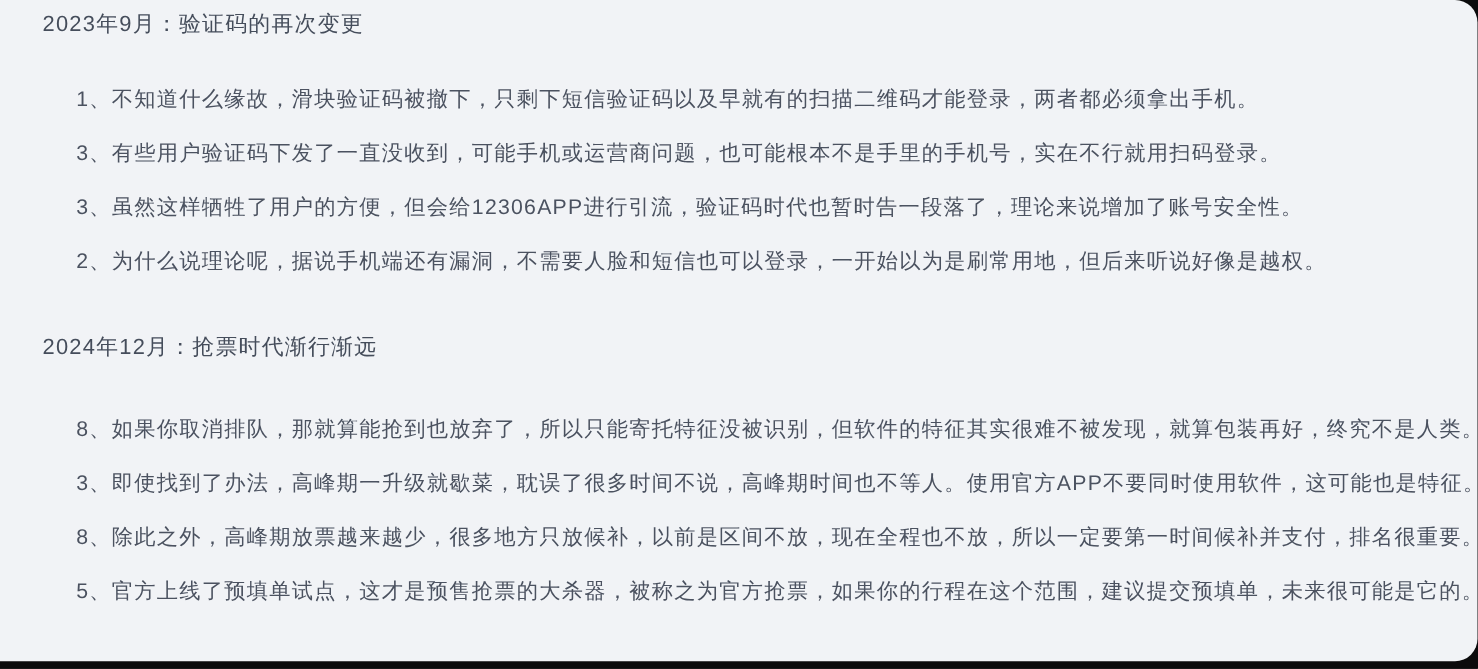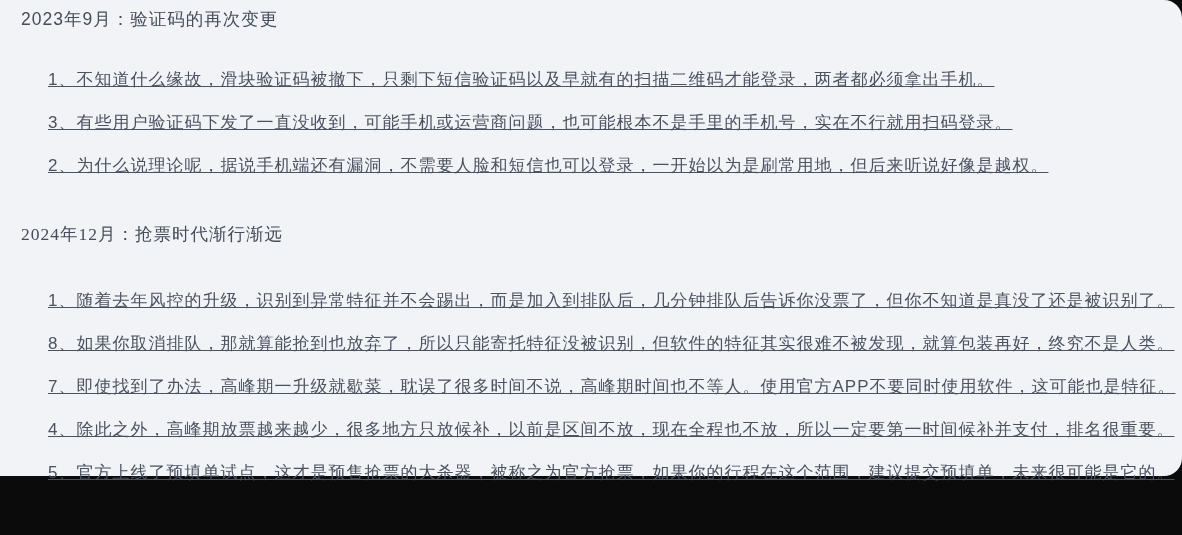--- a/index.html
+++ b/index.html
@@ -9,26 +9,26 @@
     height: 535px;
     background: #0b0b0c;
     overflow: hidden;
     font-family: "Liberation Sans", "DejaVu Sans", sans-serif;
   }
   .page {
     position: absolute;
     top: 0;
     left: 0;
     width: 1182px;
-    height: 476px;
+    height: 529px;
     background: #f1f3f6;
     border-top-right-radius: 18px;
     border-bottom-right-radius: 18px;
     box-sizing: border-box;
-    padding: 6px 0 0 21px;
+    padding: 6px 0 0 34px;
     color: #4b5260;
   }
   .heading {
     margin: 0;
     font-size: 17.5px;
     font-weight: 400;
     letter-spacing: 1px;
     line-height: 26px;
     color: #454d5b;
     white-space: nowrap;
@@ -37,48 +37,46 @@
     margin: 26px 0 0 0;
     padding: 0 0 0 27px;
   }
   .item {
     margin: 0;
     font-size: 17px;
     letter-spacing: 1px;
     line-height: 43px;
     white-space: nowrap;
     color: #4b5260;
-    text-decoration: underline;
   }
   .section-2 .heading {
     margin-top: 34px;
-    font-family: Liberation Serif, serif;
   }
   .section-2 .list {
     margin-top: 32px;
   }
 </style>
 </head>
 <body>
 
 <div class="page">
 
   <div class="section section-1">
     <h2 class="heading">2023年9月：验证码的再次变更</h2>
     <div class="list">
       <p class="item">1、不知道什么缘故，滑块验证码被撤下，只剩下短信验证码以及早就有的扫描二维码才能登录，两者都必须拿出手机。</p>
       <p class="item">3、有些用户验证码下发了一直没收到，可能手机或运营商问题，也可能根本不是手里的手机号，实在不行就用扫码登录。</p>
+      <p class="item">3、虽然这样牺牲了用户的方便，但会给12306APP进行引流，验证码时代也暂时告一段落了，理论来说增加了账号安全性。</p>
       <p class="item">2、为什么说理论呢，据说手机端还有漏洞，不需要人脸和短信也可以登录，一开始以为是刷常用地，但后来听说好像是越权。</p>
     </div>
   </div>
 
   <div class="section section-2">
     <h2 class="heading">2024年12月：抢票时代渐行渐远</h2>
     <div class="list">
-      <p class="item">1、随着去年风控的升级，识别到异常特征并不会踢出，而是加入到排队后，几分钟排队后告诉你没票了，但你不知道是真没了还是被识别了。</p>
       <p class="item">8、如果你取消排队，那就算能抢到也放弃了，所以只能寄托特征没被识别，但软件的特征其实很难不被发现，就算包装再好，终究不是人类。</p>
-      <p class="item">7、即使找到了办法，高峰期一升级就歇菜，耽误了很多时间不说，高峰期时间也不等人。使用官方APP不要同时使用软件，这可能也是特征。</p>
-      <p class="item">4、除此之外，高峰期放票越来越少，很多地方只放候补，以前是区间不放，现在全程也不放，所以一定要第一时间候补并支付，排名很重要。</p>
+      <p class="item">3、即使找到了办法，高峰期一升级就歇菜，耽误了很多时间不说，高峰期时间也不等人。使用官方APP不要同时使用软件，这可能也是特征。</p>
+      <p class="item">8、除此之外，高峰期放票越来越少，很多地方只放候补，以前是区间不放，现在全程也不放，所以一定要第一时间候补并支付，排名很重要。</p>
       <p class="item">5、官方上线了预填单试点，这才是预售抢票的大杀器，被称之为官方抢票，如果你的行程在这个范围，建议提交预填单，未来很可能是它的。</p>
     </div>
   </div>
 
 </div>
 
 </body></html>

